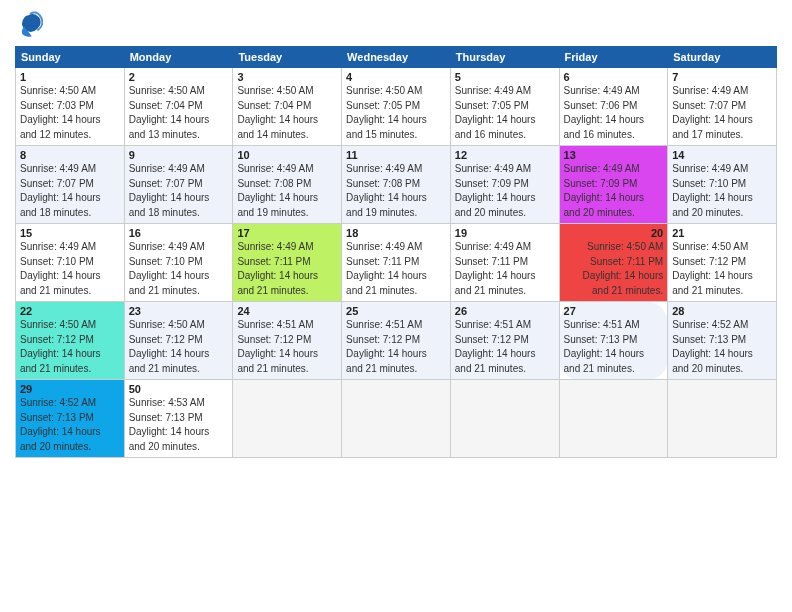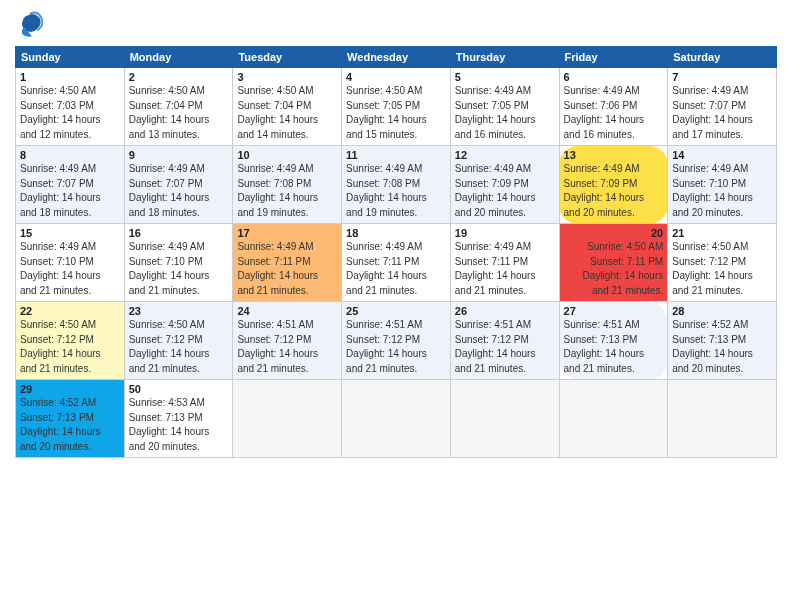--- a/index.html
+++ b/index.html
@@ -184,39 +184,39 @@
         <span class="day-info">Sunrise: 4:49 AM<br>Sunset: 7:08 PM<br>Daylight: 14 hours and 19 minutes.</span>
       </td>
           <td style="background: rgb(238, 242, 250);">
         <span class="day-num">11</span>
         <span class="day-info">Sunrise: 4:49 AM<br>Sunset: 7:08 PM<br>Daylight: 14 hours and 19 minutes.</span>
       </td>
           <td style="background: rgb(238, 242, 250);">
         <span class="day-num">12</span>
         <span class="day-info">Sunrise: 4:49 AM<br>Sunset: 7:09 PM<br>Daylight: 14 hours and 20 minutes.</span>
       </td>
-          <td style="background: #fde047; border-radius: 19px;">
+          <td style="background: #d946ef;">
         <span class="day-num">13</span>
         <span class="day-info">Sunrise: 4:49 AM<br>Sunset: 7:09 PM<br>Daylight: 14 hours and 20 minutes.</span>
       </td>
           <td style="background: rgb(238, 242, 250);">
         <span class="day-num">14</span>
         <span class="day-info">Sunrise: 4:49 AM<br>Sunset: 7:10 PM<br>Daylight: 14 hours and 20 minutes.</span>
       </td>
         </tr>
         <tr>
           <td style="background: rgb(255, 255, 255);">
         <span class="day-num">15</span>
         <span class="day-info">Sunrise: 4:49 AM<br>Sunset: 7:10 PM<br>Daylight: 14 hours and 21 minutes.</span>
       </td>
           <td style="background: rgb(255, 255, 255);">
         <span class="day-num">16</span>
         <span class="day-info">Sunrise: 4:49 AM<br>Sunset: 7:10 PM<br>Daylight: 14 hours and 21 minutes.</span>
       </td>
-          <td style="background: #fdba74; margin-top: 18px;">
+          <td style="background: #bef264; margin-top: 18px;">
         <span class="day-num">17</span>
         <span class="day-info">Sunrise: 4:49 AM<br>Sunset: 7:11 PM<br>Daylight: 14 hours and 21 minutes.</span>
       </td>
           <td style="background: rgb(255, 255, 255);">
         <span class="day-num">18</span>
         <span class="day-info">Sunrise: 4:49 AM<br>Sunset: 7:11 PM<br>Daylight: 14 hours and 21 minutes.</span>
       </td>
           <td style="background: rgb(255, 255, 255);">
         <span class="day-num">19</span>
         <span class="day-info">Sunrise: 4:49 AM<br>Sunset: 7:11 PM<br>Daylight: 14 hours and 21 minutes.</span>
@@ -224,21 +224,21 @@
           <td style="background: #ef4444; text-align: right;">
         <span class="day-num">20</span>
         <span class="day-info">Sunrise: 4:50 AM<br>Sunset: 7:11 PM<br>Daylight: 14 hours and 21 minutes.</span>
       </td>
           <td style="background: rgb(255, 255, 255);">
         <span class="day-num">21</span>
         <span class="day-info">Sunrise: 4:50 AM<br>Sunset: 7:12 PM<br>Daylight: 14 hours and 21 minutes.</span>
       </td>
         </tr>
         <tr>
-          <td style="background: #fef9c3;">
+          <td style="background: #5eead4;">
         <span class="day-num">22</span>
         <span class="day-info">Sunrise: 4:50 AM<br>Sunset: 7:12 PM<br>Daylight: 14 hours and 21 minutes.</span>
       </td>
           <td style="background: rgb(238, 242, 250);">
         <span class="day-num">23</span>
         <span class="day-info">Sunrise: 4:50 AM<br>Sunset: 7:12 PM<br>Daylight: 14 hours and 21 minutes.</span>
       </td>
           <td style="background: rgb(238, 242, 250);">
         <span class="day-num">24</span>
         <span class="day-info">Sunrise: 4:51 AM<br>Sunset: 7:12 PM<br>Daylight: 14 hours and 21 minutes.</span>

